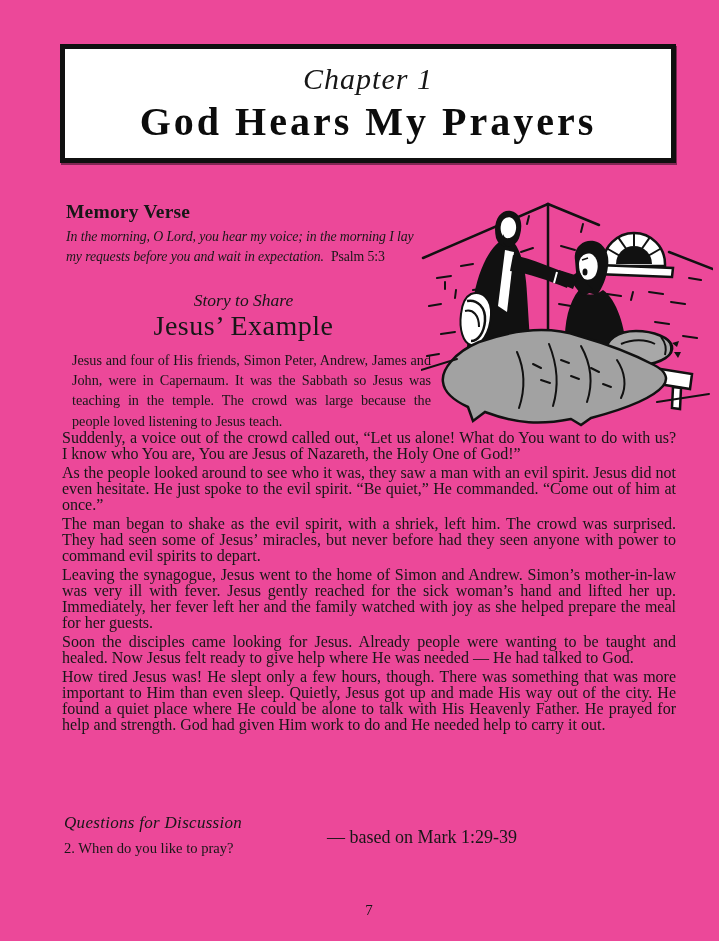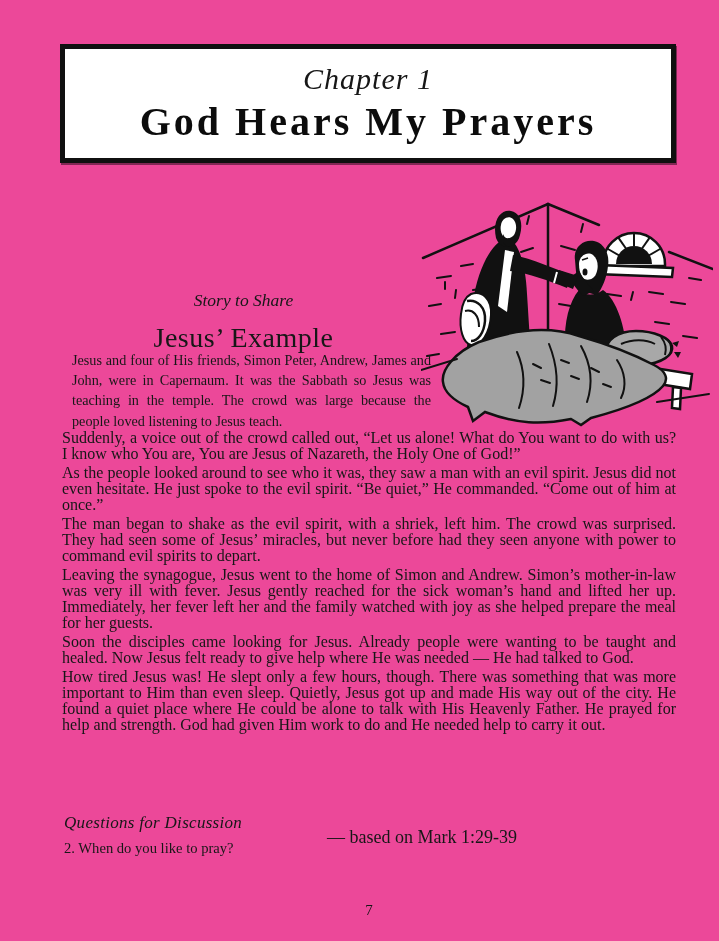--- a/index.html
+++ b/index.html
@@ -36,21 +36,21 @@
   .verse-line{font-style:italic;white-space:nowrap;display:block;}
   .verse-line2{display:inline;}
   .verse-ref{font-style:normal;margin-left:7px;}
 
   
   .illustration{position:absolute;left:421px;top:194px;width:292px;height:234px;}
 
   
   .story-head{position:absolute;left:64px;top:290px;width:359px;text-align:center;}
   .story-kicker{font-style:italic;font-size:17.5px;line-height:20px;}
-  .story-title{font-size:28px;line-height:32px;margin-top:12px;letter-spacing:.5px;}
+  .story-title{font-size:28px;line-height:32px;margin-top:0;letter-spacing:.5px;}
   .para-first{
     position:absolute;left:72px;top:350px;width:359px;
     font-size:14.2px;line-height:20.2px;text-align:justify;
   }
 
   
   .paras{position:absolute;left:62px;top:430px;width:614px;}
   .paras p{
     margin:0 0 3px;font-size:16px;line-height:16px;
     text-align:justify;
@@ -70,20 +70,27 @@
 </head>
 <body>
 
 <div class="page">
 
   <div class="chapter-box">
     <div class="chapter-line">Chapter 1</div>
     <div class="chapter-title">God Hears My Prayers</div>
   </div>
 
+  <div class="memory">
+    <div class="memory-heading">Memory Verse</div>
+    <div class="memory-text">
+      <span class="verse-line">In the morning, O Lord, you hear my voice; in the morning I lay</span>
+      <span class="verse-line"><span class="verse-line2">my requests before you and wait in expectation.</span><span class="verse-ref">Psalm 5:3</span></span>
+    </div>
+  </div>
 
   <div class="illustration">
     <svg width="292" height="234" viewBox="0 0 292 234" xmlns="http://www.w3.org/2000/svg">
 
       <g stroke="#111" stroke-width="2.5" fill="none" stroke-linecap="round">
         <path d="M2 64 L127 10"></path>
         <path d="M127 10 L127 143"></path>
         <path d="M127 10 L178 31"></path>
         <path d="M248 58 L292 75"></path>
       </g>

